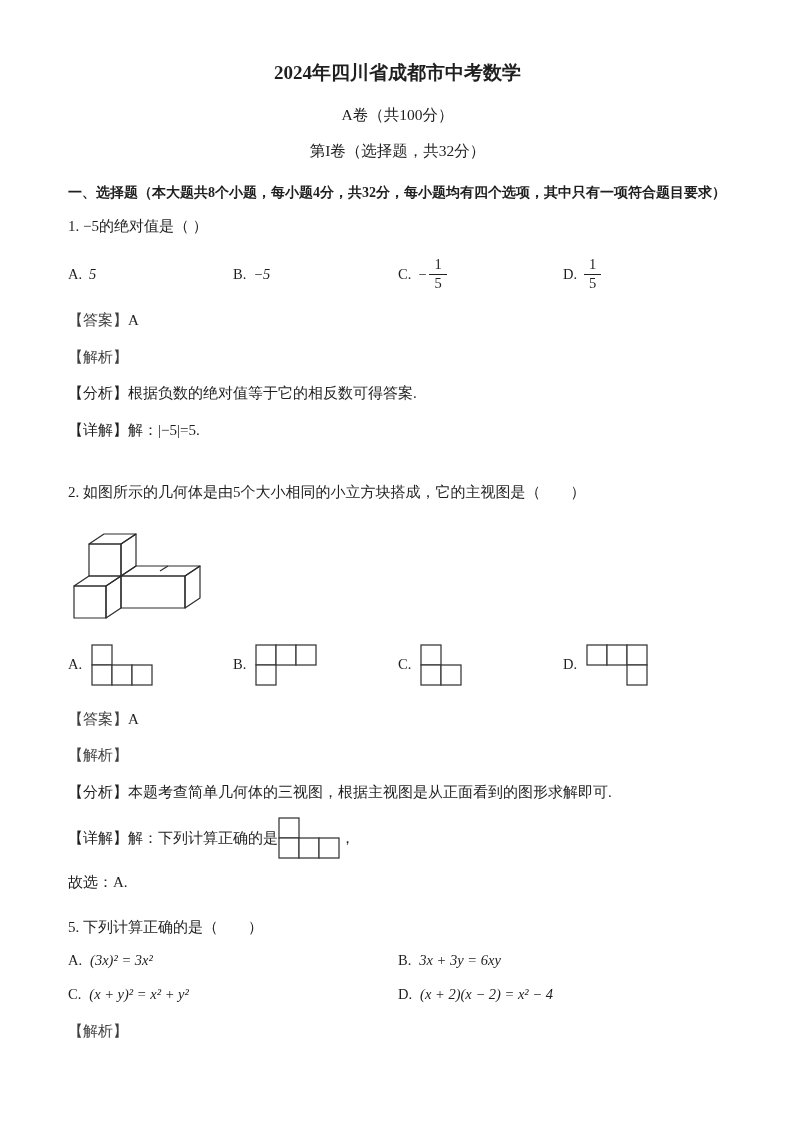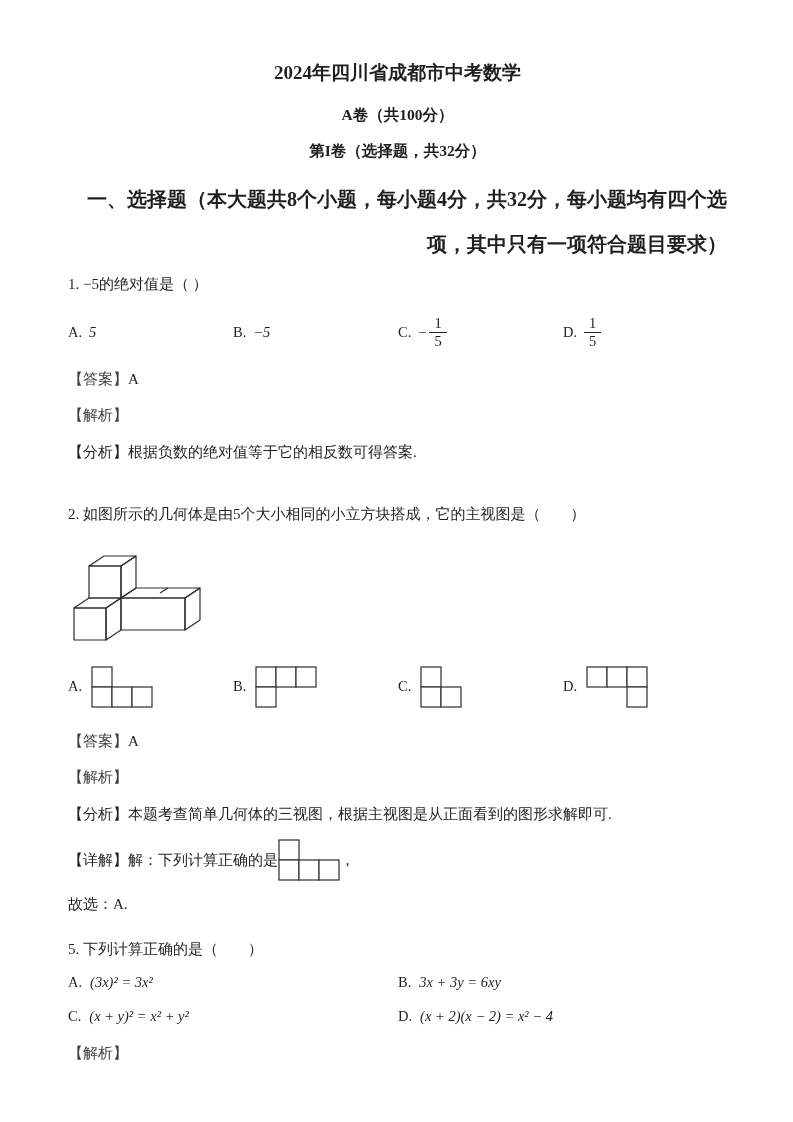--- a/index.html
+++ b/index.html
@@ -7,22 +7,22 @@
     position:relative;
     width:793px;height:1122px;
     box-sizing:border-box;
     background:#ffffff;
     padding:60px 66px 8px 68px;
     font-family:"Liberation Serif","DejaVu Serif",serif;
     color:#1f1f1f;
     overflow:hidden;
   }
   .title{font-size:19px;font-weight:bold;text-align:center;margin:0 0 19px 0;}
-  .sub{font-size:15.5px;font-weight:bold;text-align:center;margin:0 0 15px 0;}
-  .section-header{font-size:20px;font-weight:bold;line-height:2.25;margin:2px 0 6px 0;text-align:right;}
+  .sub{font-size:15.5px;font-weight:normal;text-align:center;margin:0 0 15px 0;}
+  .section-header{font-size:14px;font-weight:bold;line-height:2.25;margin:2px 0 6px 0;}
   .para{font-size:15px;line-height:1.5;margin:0 0 14px 0;}
   .blue{color:#404040;}
   .opts-row{display:flex;align-items:center;margin:4px 0 12px 0;font-size:14.5px;min-height:46px;}
   .opt-col{width:165px;display:flex;align-items:center;gap:7px;}
   .opt-col:last-child{width:auto;}
   .math{font-style:italic;}
   .frac{display:inline-flex;align-items:center;gap:3px;}
   .frac .stack{display:inline-flex;flex-direction:column;align-items:center;line-height:1.2;}
   .frac .den{border-top:1.3px solid #222;padding:0 5px;}
   .frac .num{padding:0 5px;}
@@ -82,20 +82,23 @@
 
   <p class="para">
     <span class="blue">【答案】</span><span>A</span>
   </p>
   <p class="para">
     <span class="blue">【解析】</span>
   </p>
   <p class="para">
     <span>【分析】</span><span>根据负数的绝对值等于它的相反数可得答案.</span>
   </p>
+  <p class="para">
+    <span>【详解】</span><span>解：|−5|=5.</span>
+  </p>
 
   <div class="gap-lg"></div>
 
   <p class="para">2. 如图所示的几何体是由5个大小相同的小立方块搭成，它的主视图是（　　）</p>
 
   <div class="fig3d">
     <svg width="140" height="106" viewBox="0 0 140 106">
       <g fill="none" stroke="#2c2c2c" stroke-width="1.2" stroke-linejoin="round">
 
         <polygon points="19,26 51,26 51,58 19,58"></polygon>

